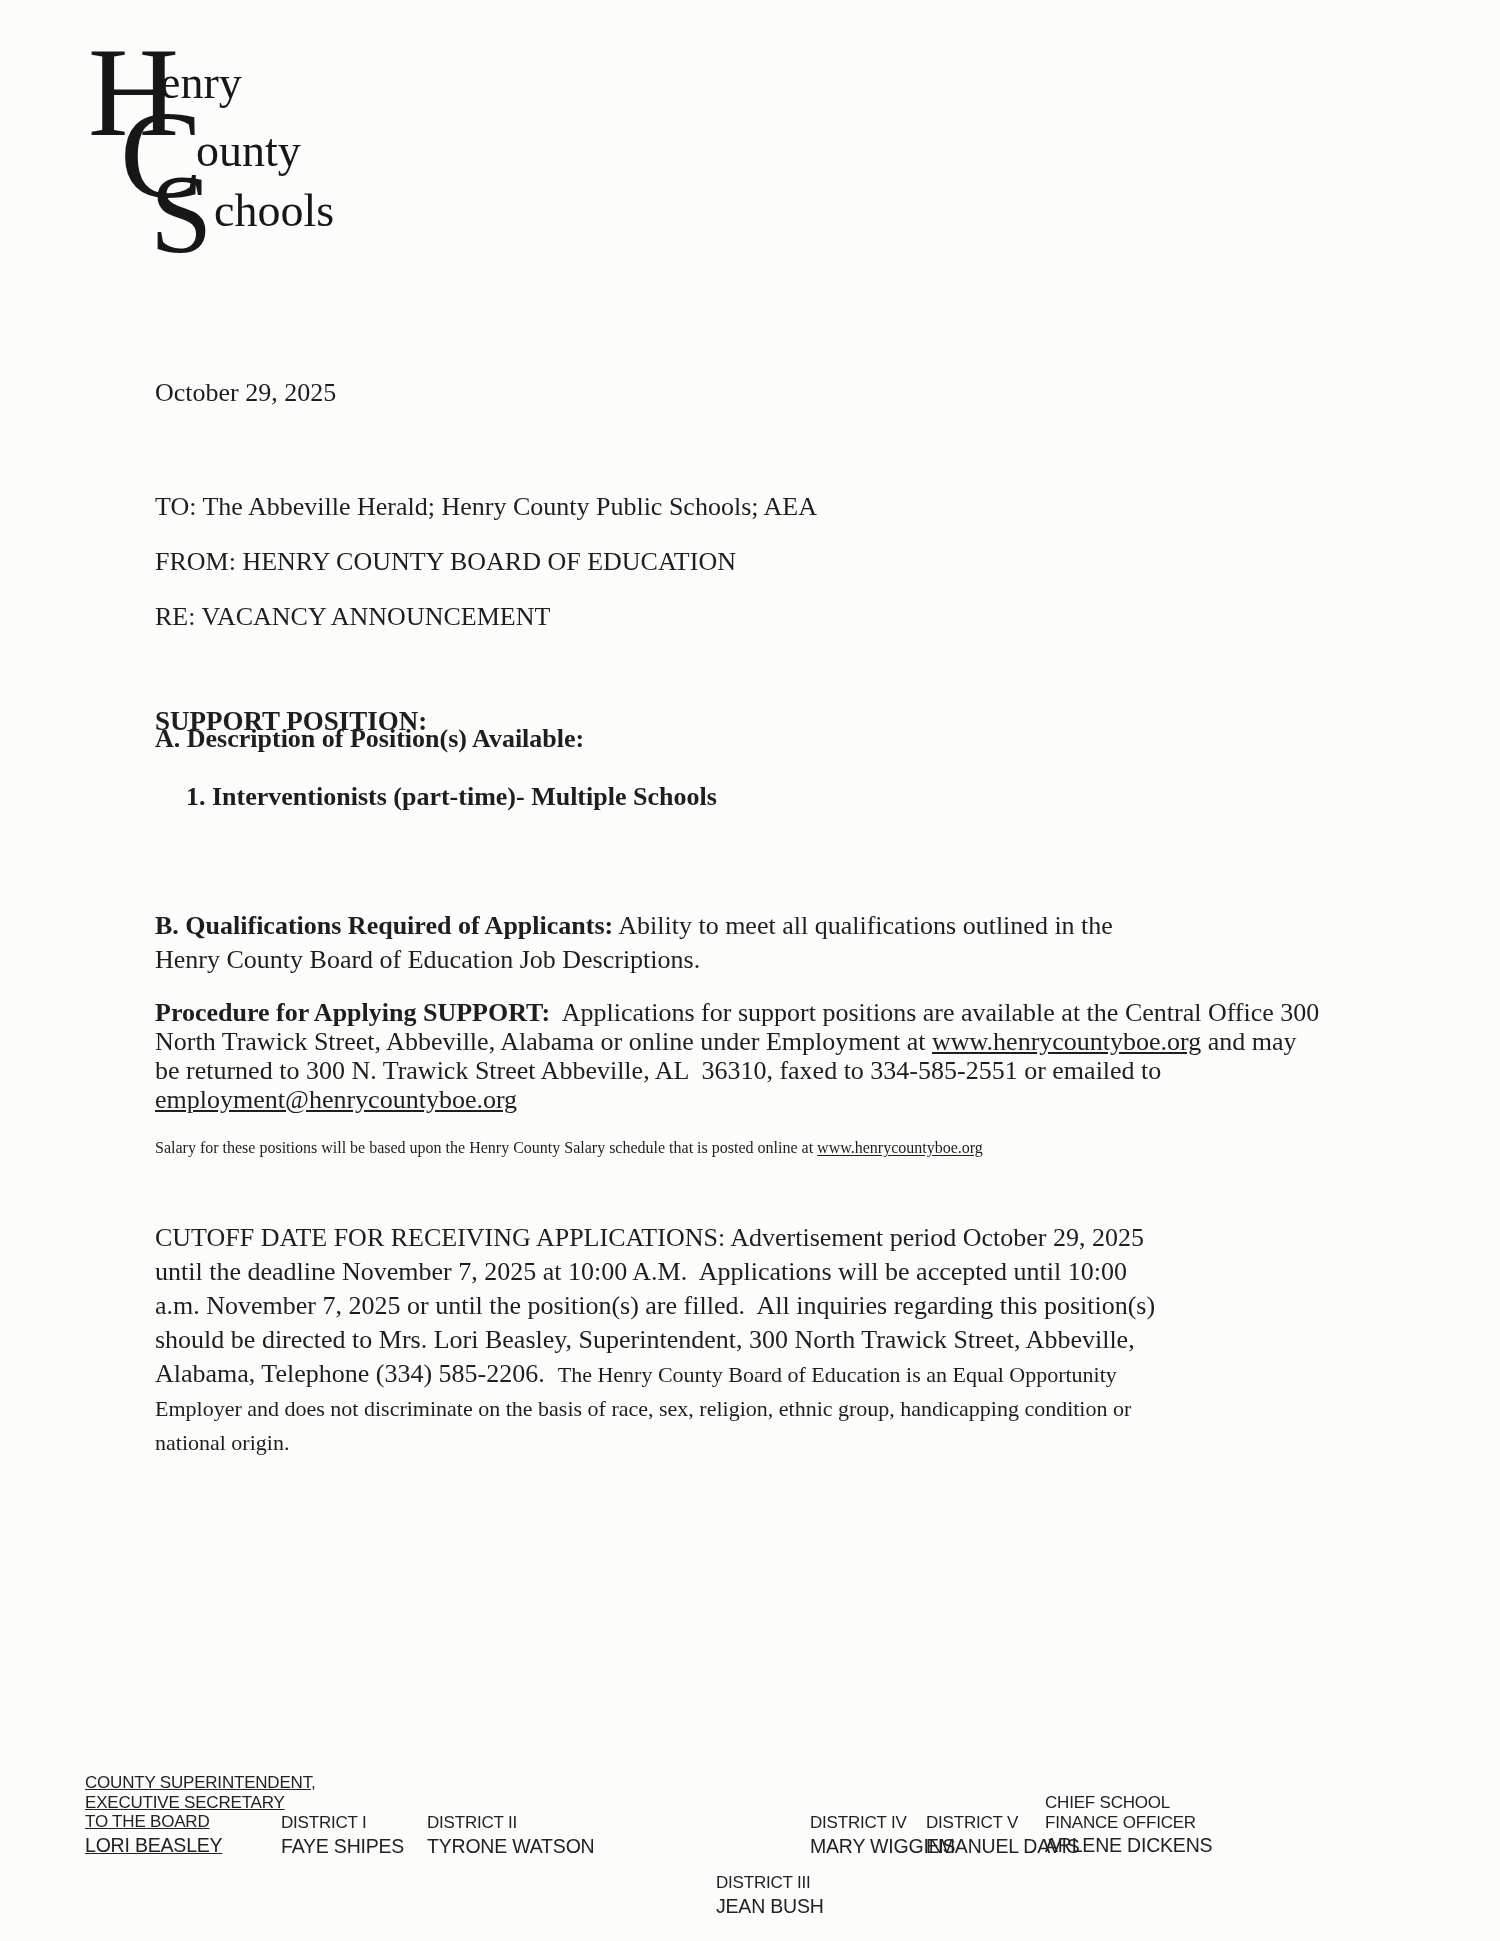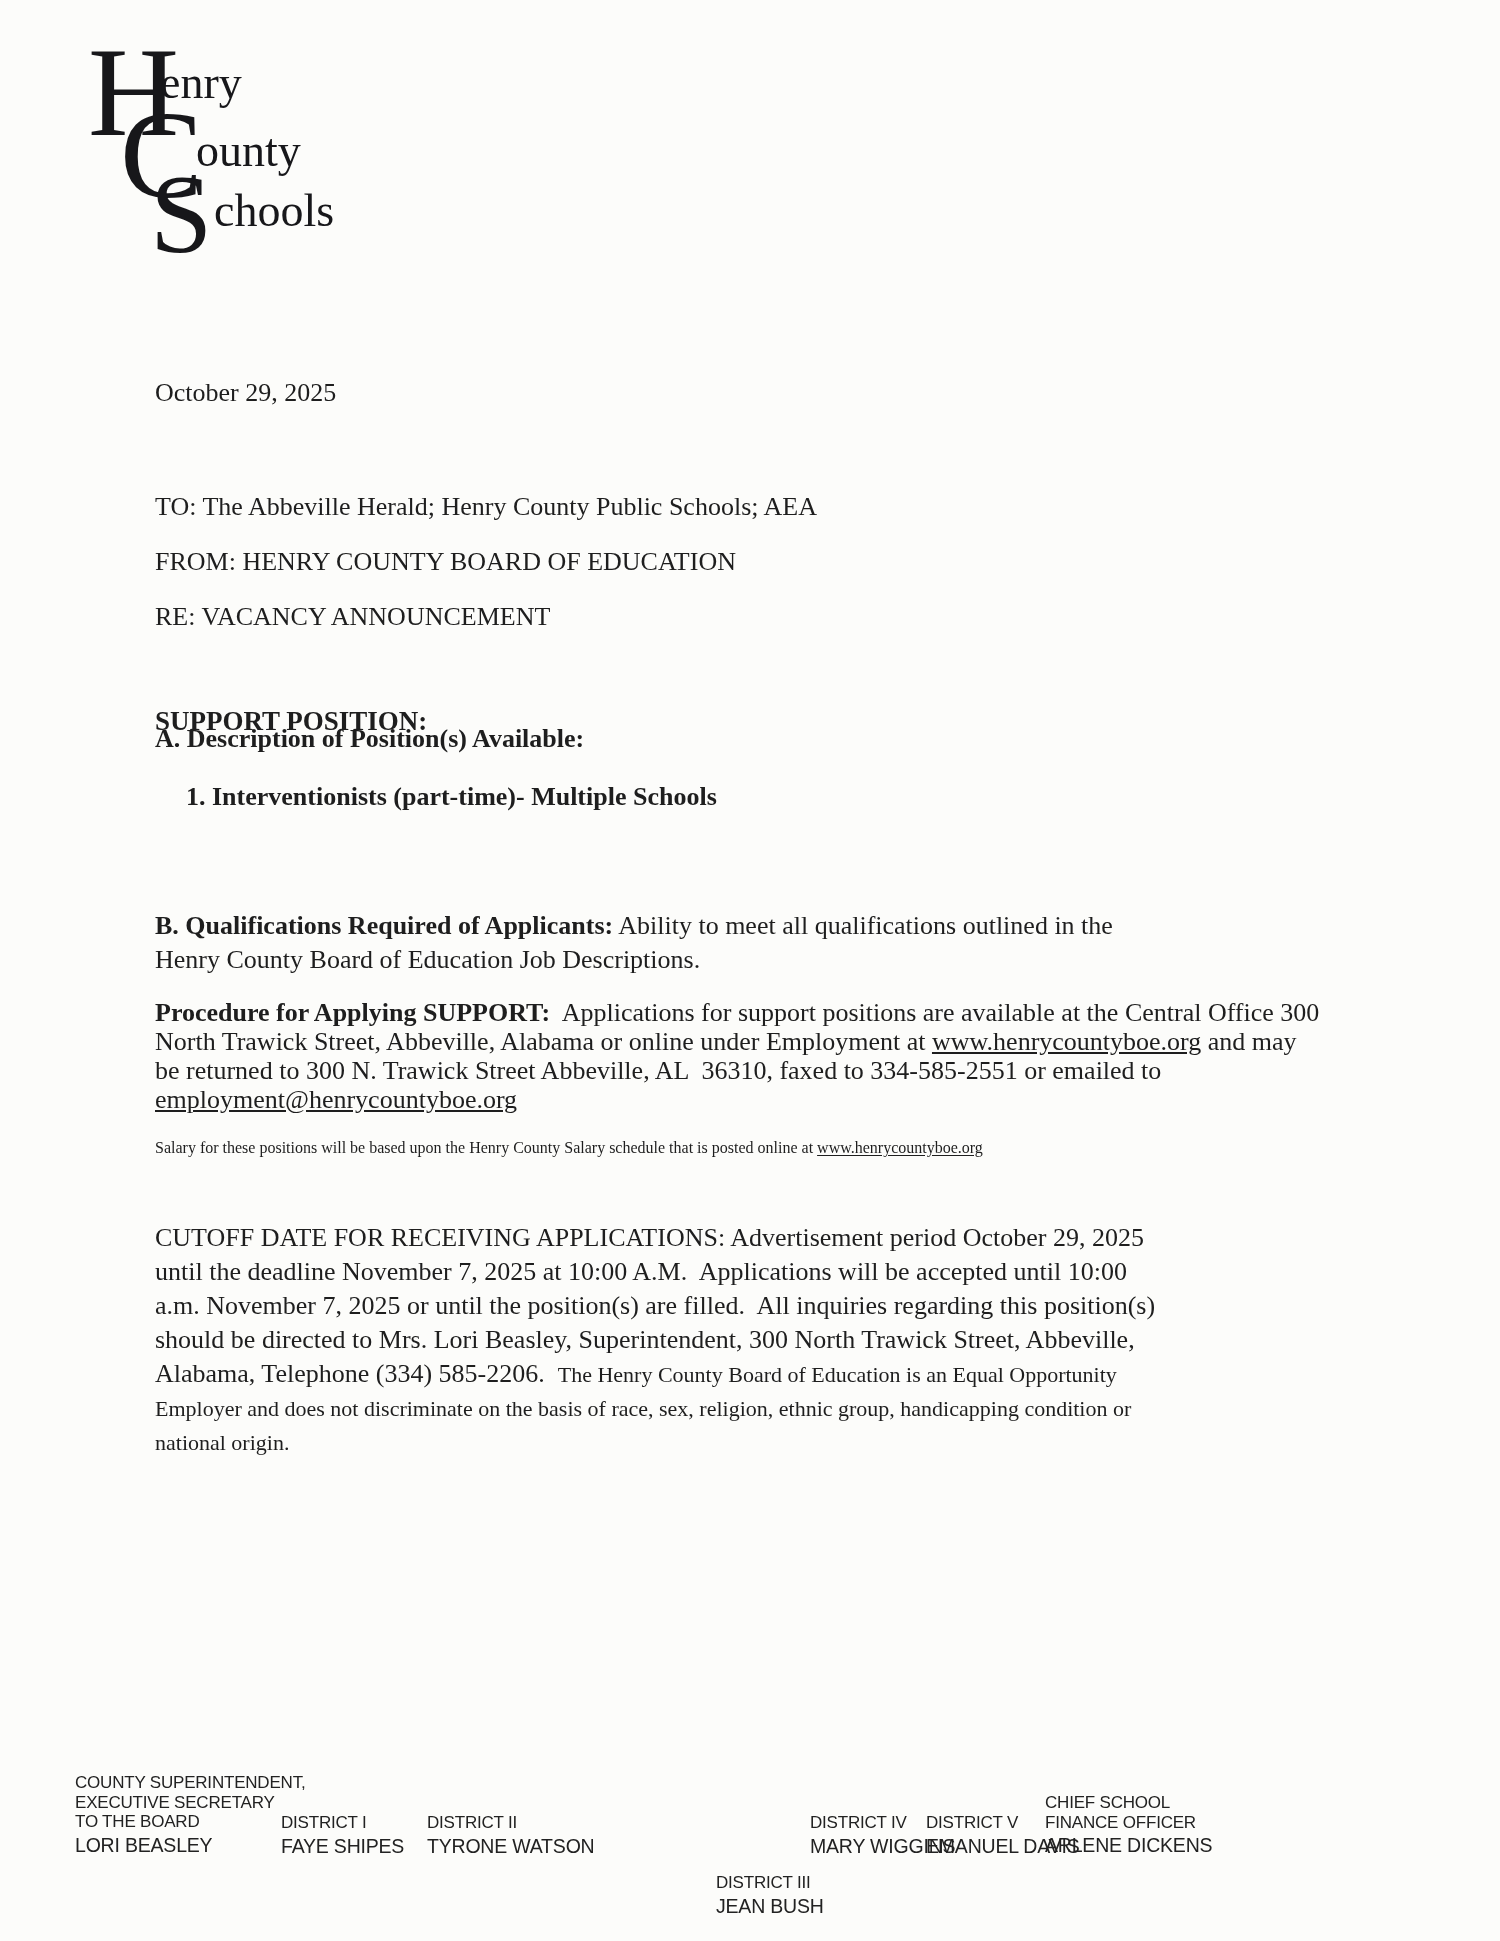--- a/index.html
+++ b/index.html
@@ -57,21 +57,21 @@
   .para-salary  { left:155px; top:1116px; width:1100px; font-size:16px; line-height:31px; }
   .para-cutoff  { left:155px; top:1195px; width:1005px; font-size:26px;   line-height:34px; }
   .bold { font-weight:bold; }
   .eeo  { font-size:22px; line-height:29px; }
 
   
   .fcol { position:absolute; font-family:"Liberation Sans", sans-serif; color:#222;
           letter-spacing:-0.2px; }
   .flabel { font-size:17px;   line-height:19.5px; }
   .fname  { font-size:19.5px; line-height:22px; margin-top:2px; }
-  .fc-sup   { left:75px;   top:1773px; }
+  .fc-sup   { left:85px;   top:1773px;text-decoration:underline; }
   .fc-d1    { left:281px;  top:1813px; }
   .fc-d2    { left:427px;  top:1813px; }
   .fc-d3    { left:716px;  top:1873px; }
   .fc-d4    { left:810px;  top:1813px; }
   .fc-d5    { left:926px;  top:1813px; }
   .fc-chief { left:1045px; top:1793px; }
 </style>
 </head>
 <body>
 

